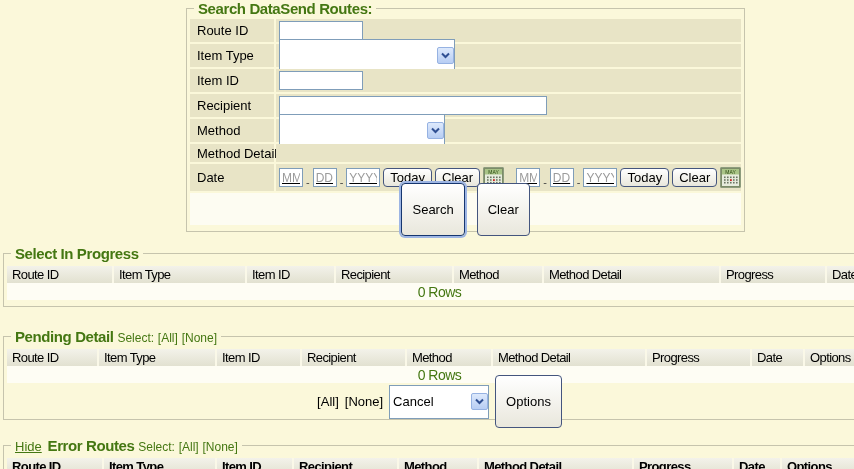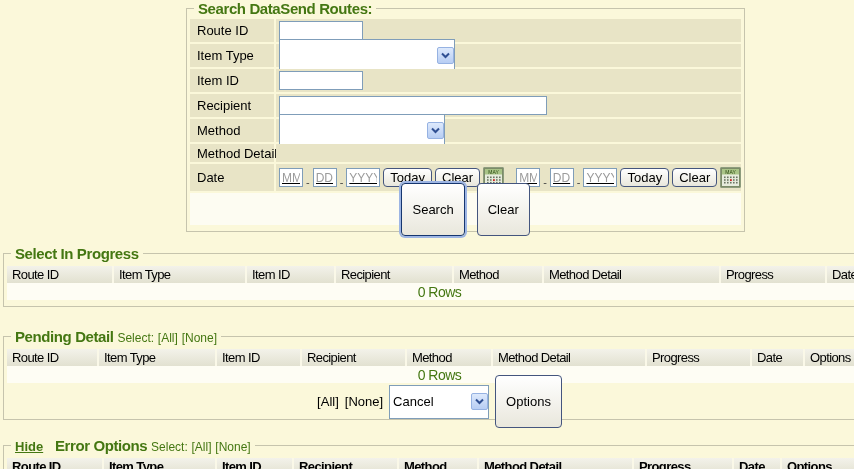--- a/index.html
+++ b/index.html
@@ -11,21 +11,21 @@
   fieldset {
     border: 1px solid #c6c4ad; border-radius: 0;
     margin: 0; padding: 0 3px 6px 3px; background: transparent;
   }
   legend {
     font-weight: bold; color: #447712; font-size: 15px;
     padding: 0 4px; letter-spacing: -0.4px; margin-left: 4px;
   }
   .leg-small { font-weight: normal; font-size: 12px; color: #447712; letter-spacing: 0; }
   .leg-link  { color: #447712; text-decoration: none; font-size: 12px; font-weight: normal; cursor: pointer; letter-spacing: 0; }
-  .hide-link { text-decoration: underline; font-size: 13px; font-weight: bold; margin-right: 8px; }
+  .hide-link { text-decoration: underline; font-size: 13px; font-weight: normal; margin-right: 2px; }
 
   
   .search-fs { margin-left: 186px; width: 521px; }
   .frow { display: flex; margin-top: 2px; height: 23px; }
   .flabel {
     width: 84px; min-width: 84px; background: #e8e4c6;
     padding: 4px 0 0 7px; margin-right: 2px; white-space: nowrap;
   }
   .fctrl {
     flex: 1; background: #e8e4c6; display: flex; align-items: center;
@@ -285,21 +285,21 @@
           </svg>
       </span>
     </div>
     <button class="xp-btn">Options</button>
   </div>
 </fieldset>
 
 <fieldset class="list-fs fs-error">
   <legend>
     <a class="leg-link hide-link">Hide</a>
-    <span>Error Options</span>
+    <span>Error Routes</span>
     <span class="leg-small">Select:</span>
     <a class="leg-link">[All]</a>
     <a class="leg-link">[None]</a>
   </legend>
   <div class="thead t-err">
     <div class="th" style="width:97px">Route ID</div>
     <div class="th" style="width:113px">Item Type</div>
     <div class="th" style="width:77px">Item ID</div>
     <div class="th" style="width:105px">Recipient</div>
     <div class="th" style="width:80px">Method</div>

